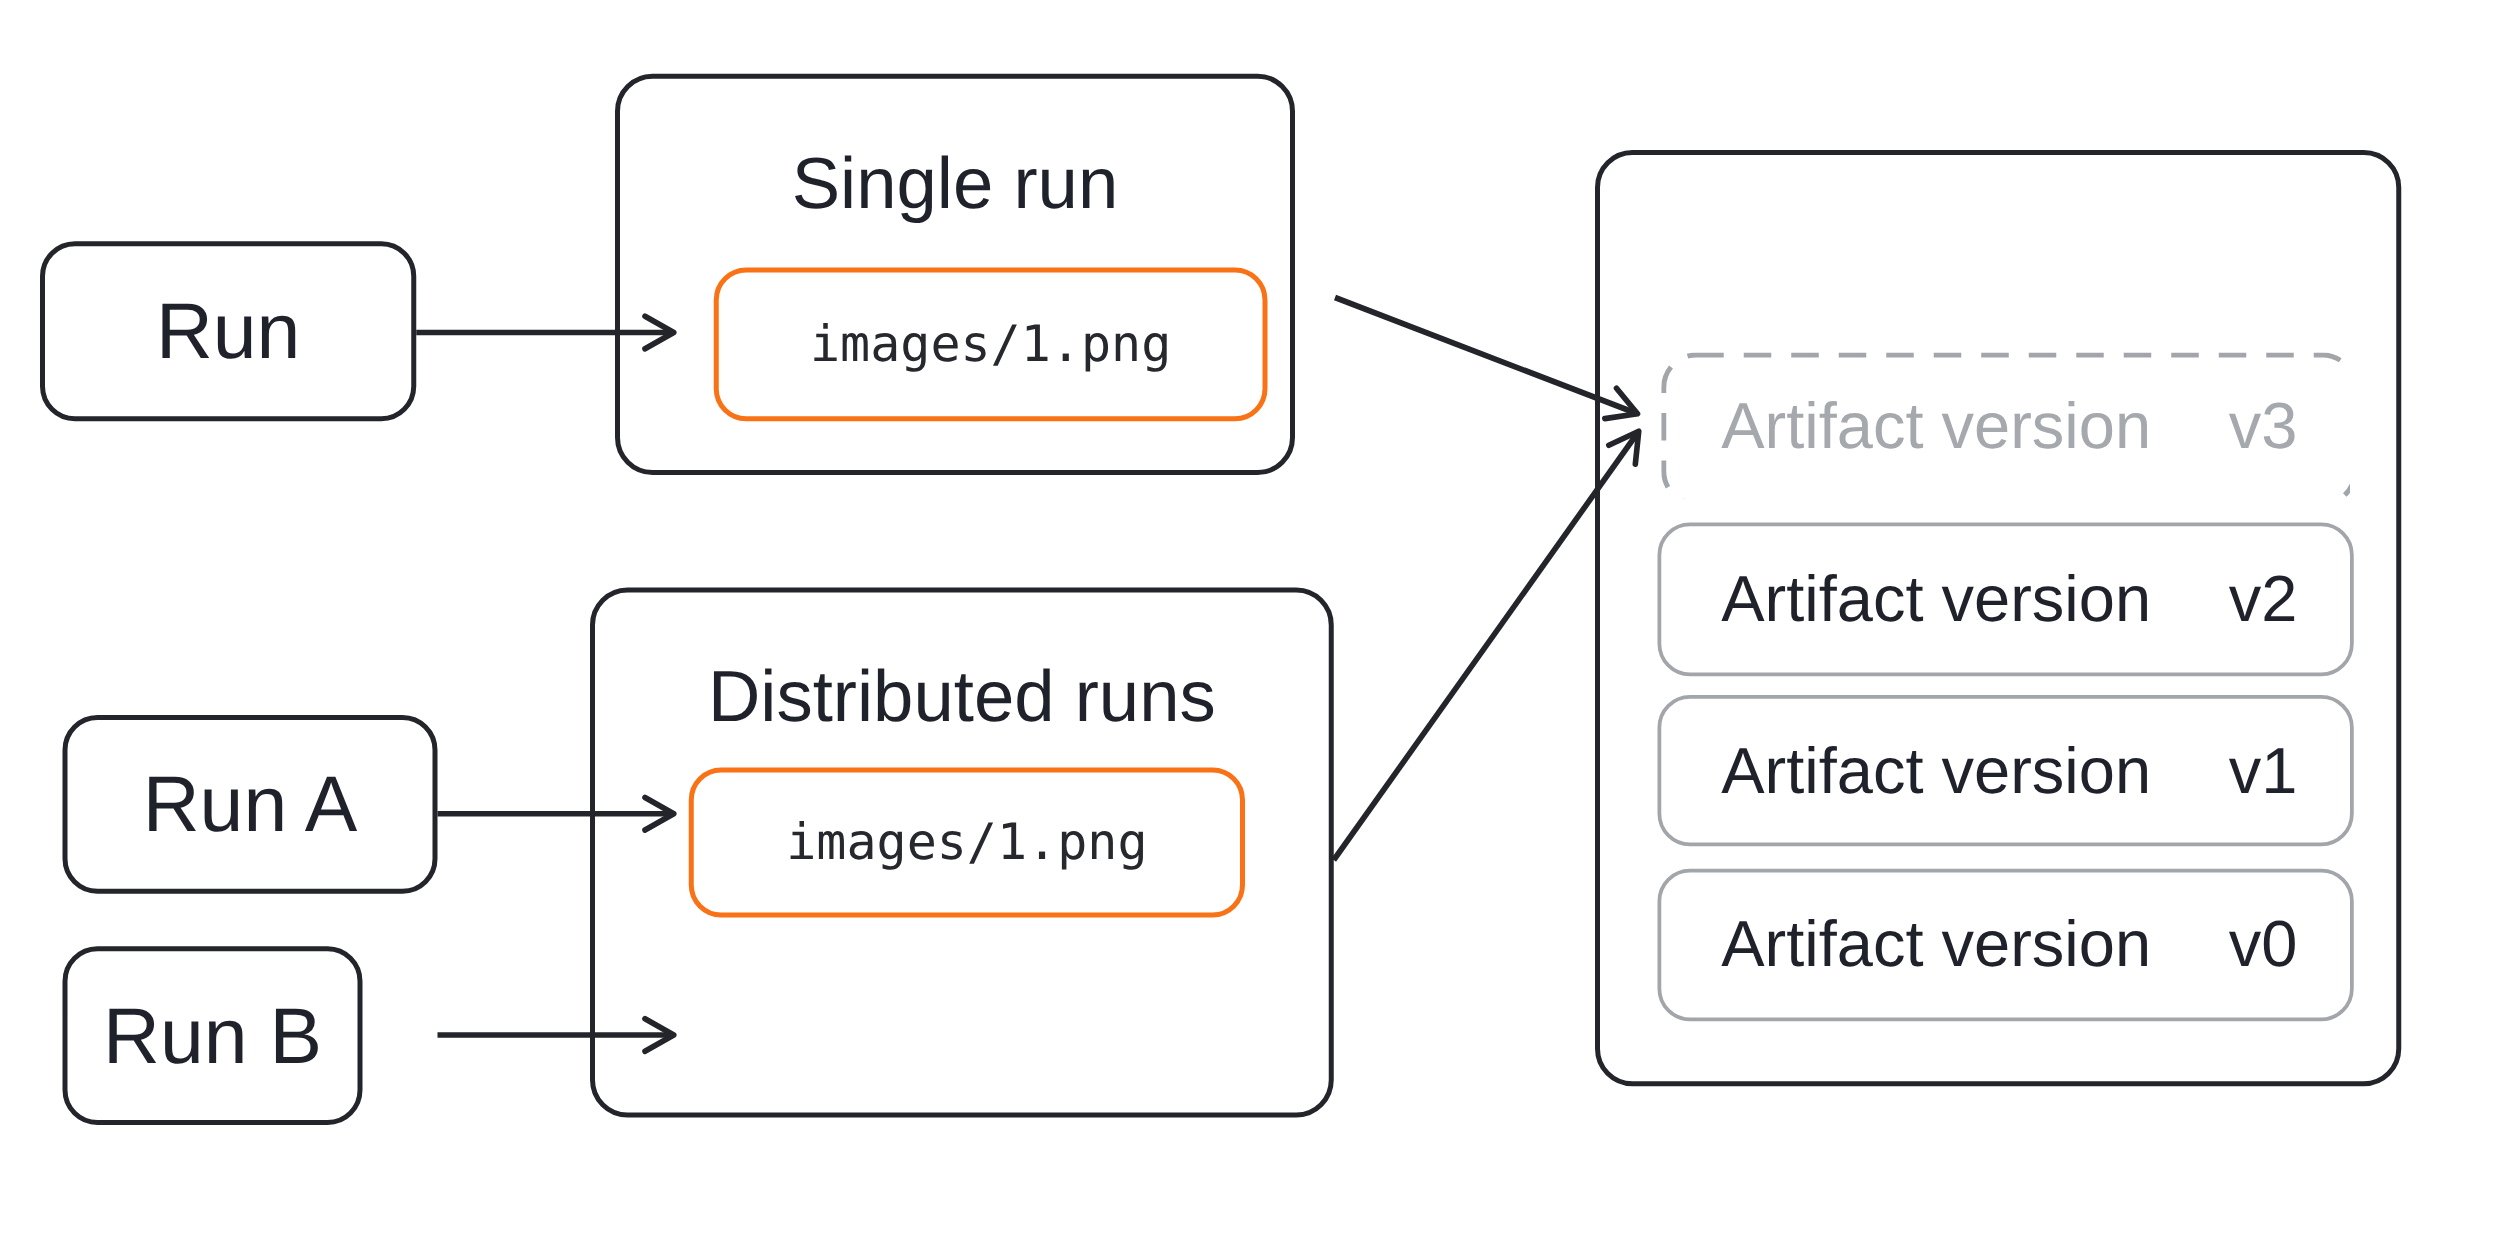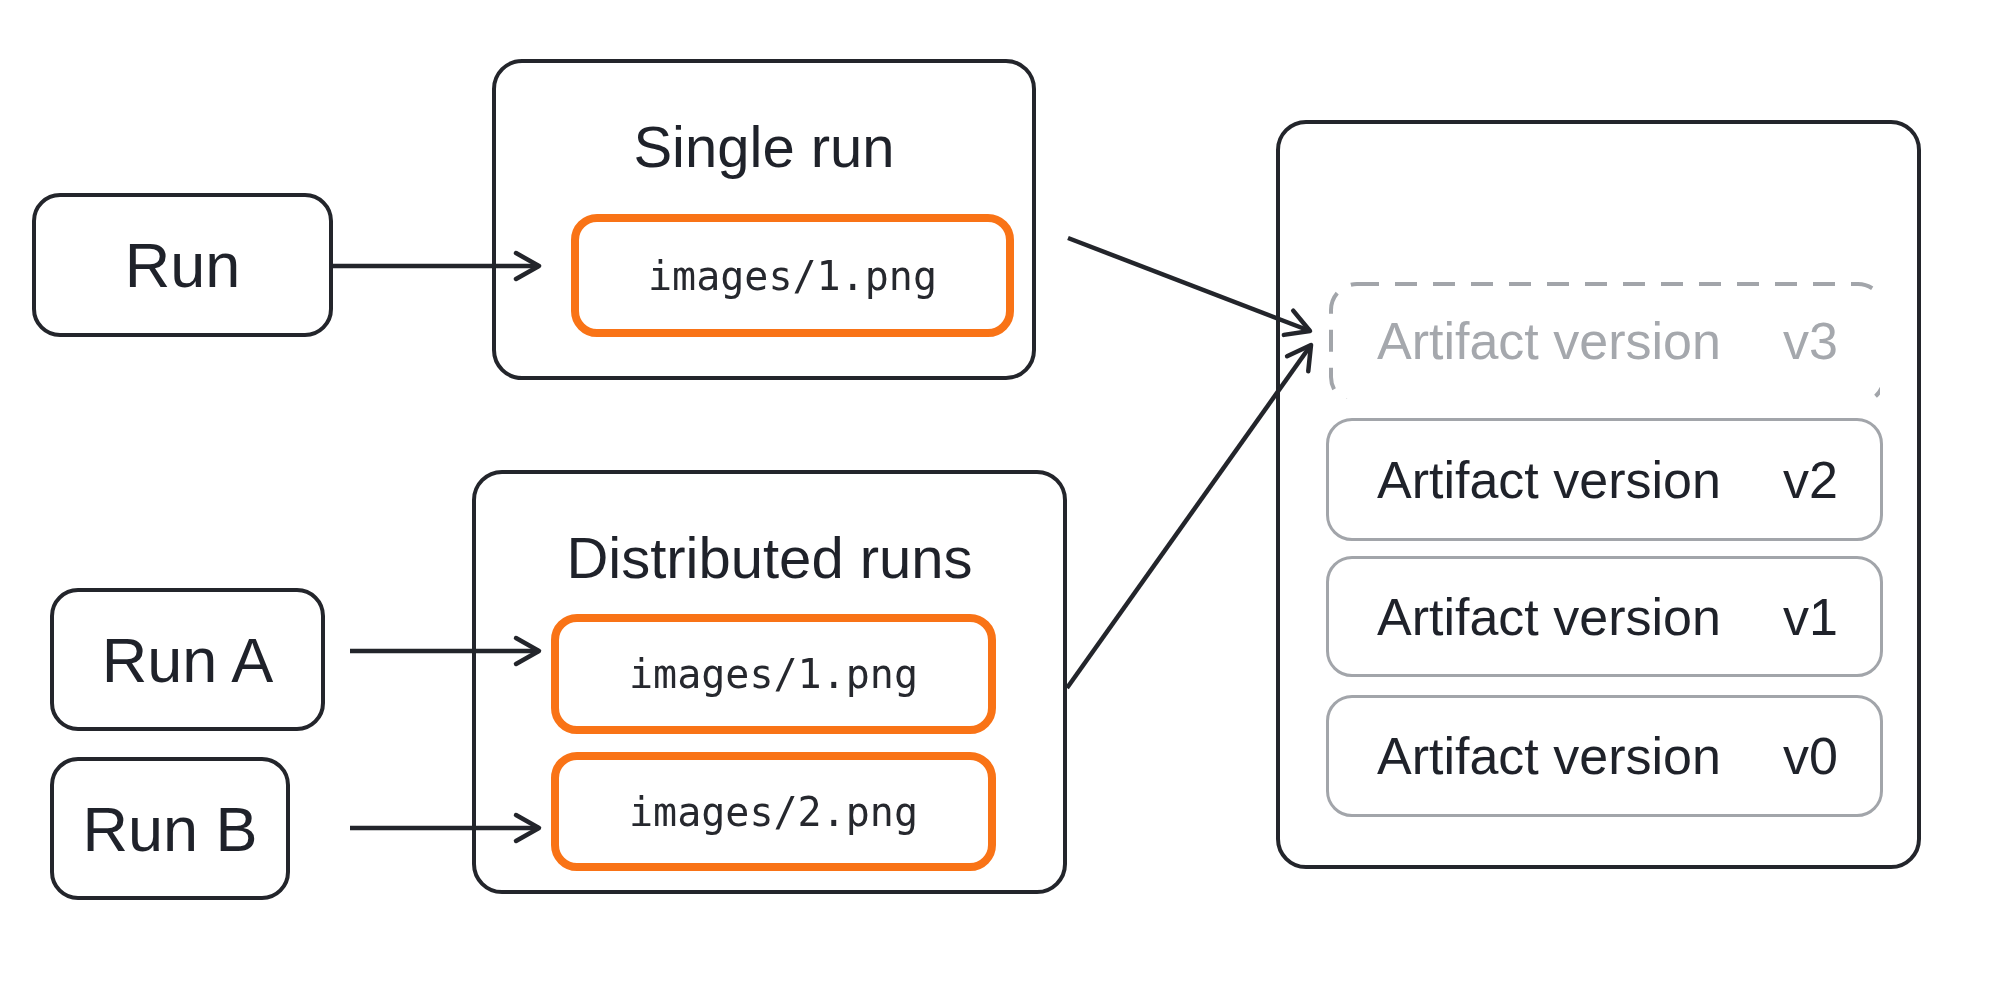--- a/index.html
+++ b/index.html
@@ -27,21 +27,21 @@
     border-radius:30px;
     box-sizing:border-box;
   }
   .container .title{
     position:absolute;left:0;top:50px;width:100%;
     text-align:center;font-size:58px;color:#1f222a;
   }
   .file-box{
     position:absolute;
     background:#ffffff;
-    border:8px solid #f97316;
+    border:4px solid #f97316;
     border-radius:26px;
     box-sizing:border-box;
     display:flex;align-items:center;justify-content:center;
     font-family:"DejaVu Sans Mono", monospace;
     font-size:40px;color:#26282e;
   }
   .version-row{
     position:absolute;
     left:46px;width:557px;height:123px;
     background:#ffffff;
@@ -68,42 +68,39 @@
 </style>
 </head>
 <body>
 
 <div class="canvas">
 
   <div class="node" style="left:32px;top:193px;width:301px;height:144px;">
     <span class="run-label">Run</span>
   </div>
 
-  <div class="node" style="left:50px;top:588px;width:275px;height:143px;">
+  <div class="node" style="left:50px;top:572px;width:300px;height:143px;">
     <span class="run-label">Run A</span>
   </div>
 
   <div class="node" style="left:50px;top:757px;width:240px;height:143px;">
     <span class="run-label">Run B</span>
   </div>
 
   <div class="container" style="left:492px;top:59px;width:544px;height:321px;">
     <div class="title">Single run</div>
     <div class="file-box" style="left:75px;top:151px;width:443px;height:123px;">
       <span>images/1.png</span>
     </div>
   </div>
 
   <div class="container" style="left:472px;top:470px;width:595px;height:424px;">
     <div class="title">Distributed runs</div>
     <div class="file-box" style="left:75px;top:140px;width:445px;height:120px;">
       <span>images/1.png</span>
-    </div>
-    <div class="file-box" style="left:75px;top:278px;width:445px;height:119px;">
-      <span>images/2.png</span>
     </div>
   </div>
 
   <div class="container" style="left:1276px;top:120px;width:645px;height:749px;">
 
     <div class="version-row pending" style="top:155px;">
       <svg class="dash-border">
         <rect x="2" y="2" width="553" height="119" rx="26" ry="26" fill="none" stroke="#a2a5aa" stroke-width="4" stroke-dasharray="22 16"></rect>
       </svg>
       <span>Artifact version</span>

